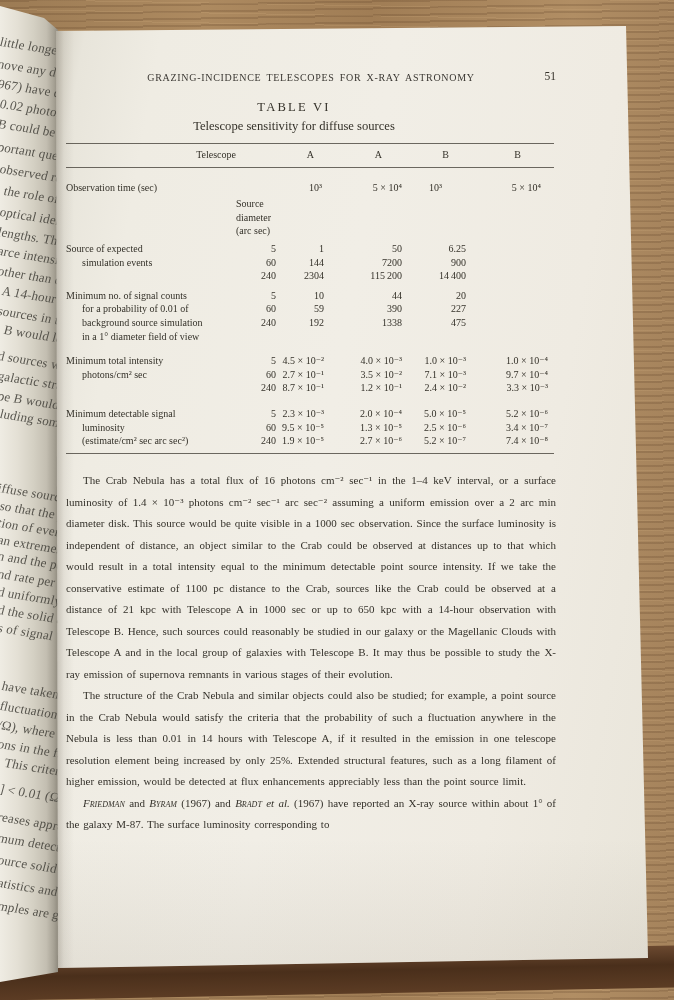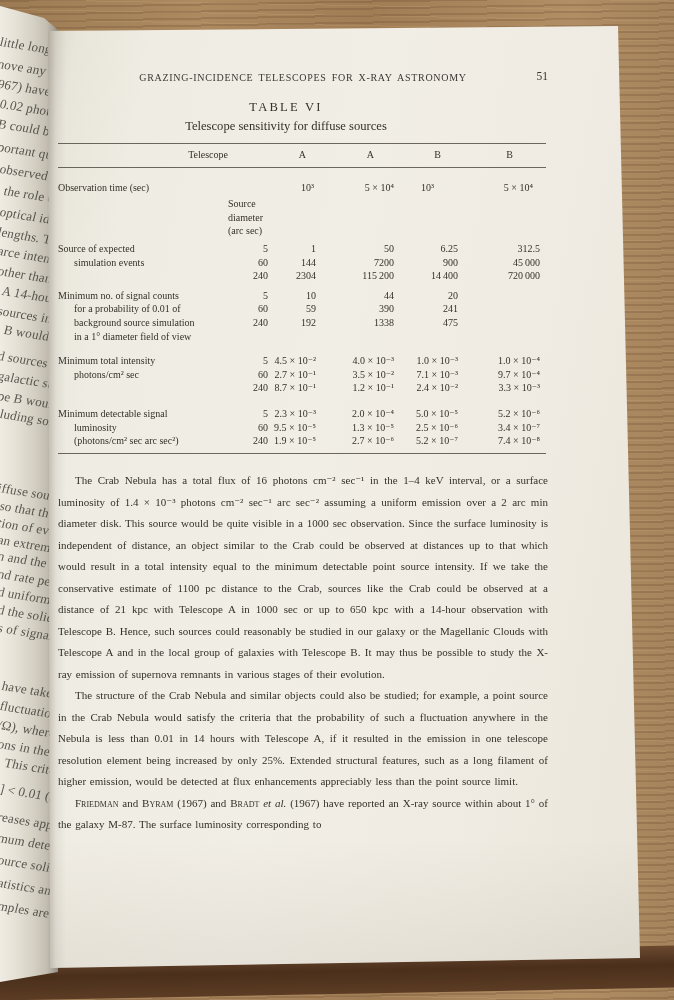--- a/index.html
+++ b/index.html
@@ -15,21 +15,21 @@
     transform:rotate(-1.1deg);
     background:linear-gradient(to bottom,#6b4930 0%,#4a2f1b 45%,#5c3c24 100%);}
   
   .left-page{position:absolute;left:0;top:0;width:58px;height:1000px;
     clip-path:polygon(0 6px,44px 18px,58px 30px,58px 972px,0 982px);
     background:linear-gradient(90deg,#efece3 0%,#e4e0d5 30%,#d4d0c3 58%,#c3beb1 80%,#a6a194 93%,#8f8a7e 100%);}
   .frag{position:absolute;white-space:nowrap;font-size:13px;color:#45433c;
     letter-spacing:.2px;opacity:.88;
     transform:rotate(9deg) skewX(-6deg);transform-origin:left top;}
   
-  .page{position:absolute;left:48px;top:26px;width:596px;height:944px;
+  .page{position:absolute;left:56px;top:26px;width:596px;height:944px;
     clip-path:polygon(0 5px,570px 0,592px 932px,2px 942px);
     background-image:
       linear-gradient(to bottom, rgba(255,255,255,0) 86%, rgba(120,108,88,.10) 100%),
       linear-gradient(100deg,#d8d4c8 0%,#e8e5db 4%,#efece3 14%,#f1eee6 45%,#efebe2 75%,#e9e5da 100%);}
   .page::before{content:"";position:absolute;left:0;top:0;bottom:0;width:18px;
     background:linear-gradient(90deg,rgba(80,70,55,.28),rgba(80,70,55,.08) 8px,rgba(0,0,0,0) 18px);}
   .content{position:absolute;left:10px;top:0;width:490px;height:100%;color:#343129;}
   .running-head{position:absolute;top:46px;left:0;width:100%;text-align:center;
     font-size:10px;letter-spacing:.7px;word-spacing:2px;color:#3b3833;}
   .pageno{position:absolute;top:44px;right:0;font-size:11.5px;}
@@ -50,21 +50,21 @@
   .hA1{text-align:right;padding-right:10px;} .hA2{text-align:right;padding-right:20px;}
   .hB1{text-align:right;padding-right:17px;} .hB2{text-align:right;padding-right:27px;}
   .obsrow{margin-top:13px;}
   .o1{padding-right:2px;} .o3{padding-right:24px;} .o4{padding-right:7px;}
   .diamrow{margin-top:3px;}
   .sec1{margin-top:4px;} .sec2{margin-top:6px;} .sec3{margin-top:11px;} .sec4{margin-top:12px;}
   
   .bodytext{position:absolute;top:444px;left:0;width:100%;
     font-size:11px;line-height:21.5px;text-align:justify;word-spacing:1px;color:#34312a;}
   .bodytext p{margin:0;text-indent:17px;}
-  .sc{font-variant:small-caps;}
+  .sc{font-variant:small-caps;font-style:italic;}
   .it{font-style:italic;}
 </style>
 </head>
 <body>
 
 <div class="wood"></div>
 <div class="bottom-dark"></div>
 
 <div class="left-page">
     <span class="frag" style="top: 34px; left: 2px;">little longer t</span>
@@ -169,25 +169,20 @@
         <div class="c num">
           <div>50</div>
             <div>7200</div>
             <div>115 200</div>
         </div>
         <div class="c num">
           <div>6.25</div>
             <div>900</div>
             <div>14 400</div>
         </div>
-        <div class="c num">
-          <div>312.5</div>
-            <div>45 000</div>
-            <div>720 000</div>
-        </div>
       </div>
 
       <div class="trow sec2">
         <div class="c">
           <div>Minimum no. of signal counts</div>
           <div class="ind">for a probability of 0.01 of</div>
           <div class="ind">background source simulation</div>
           <div class="ind">in a 1° diameter field of view</div>
         </div>
         <div class="c num">
@@ -200,21 +195,21 @@
             <div>59</div>
             <div>192</div>
         </div>
         <div class="c num">
           <div>44</div>
             <div>390</div>
             <div>1338</div>
         </div>
         <div class="c num">
           <div>20</div>
-            <div>241</div>
+            <div>227</div>
             <div>475</div>
         </div>
       </div>
 
       <div class="trow sec3">
         <div class="c">
           <div>Minimum total intensity</div>
           <div class="ind">photons/cm² sec</div>
         </div>
         <div class="c num">
@@ -241,21 +236,21 @@
           <div>1.0 × 10⁻⁴</div>
             <div>9.7 × 10⁻⁴</div>
             <div>3.3 × 10⁻³</div>
         </div>
       </div>
 
       <div class="trow sec4">
         <div class="c">
           <div>Minimum detectable signal</div>
           <div class="ind">luminosity</div>
-          <div class="ind">(photons/cm² sec arc sec²)</div>
+          <div class="ind">(estimate/cm² sec arc sec²)</div>
         </div>
         <div class="c num">
           <div>5</div>
             <div>60</div>
             <div>240</div>
         </div>
         <div class="c num">
           <div>2.3 × 10⁻³</div>
             <div>9.5 × 10⁻⁵</div>
             <div>1.9 × 10⁻⁵</div>

